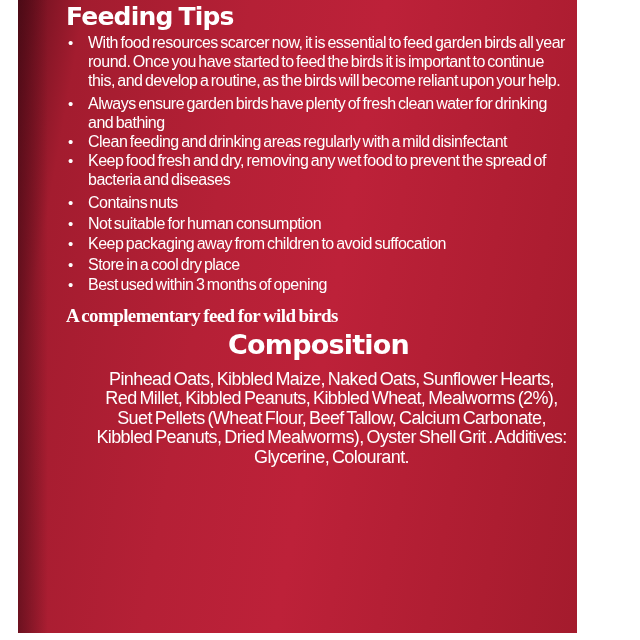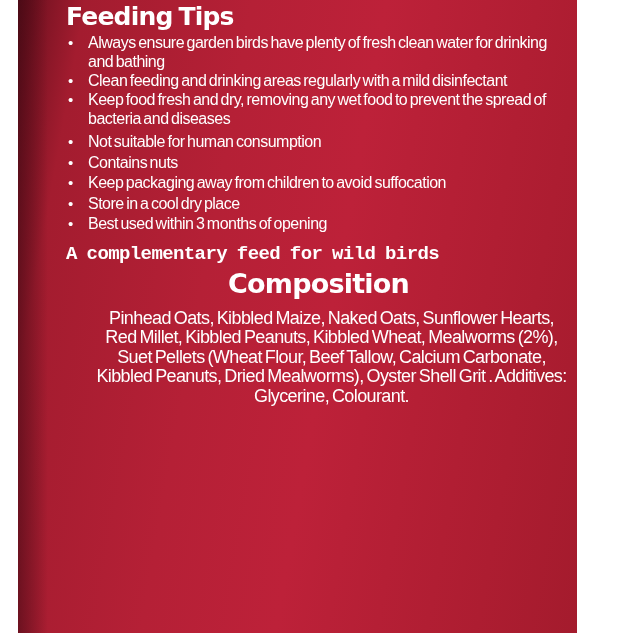--- a/index.html
+++ b/index.html
@@ -73,21 +73,21 @@
     left: 2px;
     top: 0;
     font-size: 15px;
   }
   .section-storage ul.bullets li {
     line-height: 19.5px;
     margin-bottom: 1px;
   }
   .note {
     margin: 9px 0 2px 0;
-    font-family: Liberation Mono, monospace;
+    font-family: Liberation Serif, serif;
     font-weight: bold;
     font-size: 19px;
     line-height: 23px;
     letter-spacing: -0.6px;
     word-spacing: -1px;
   }
   .comp-heading {
     margin: 2px 0 9px 0;
     font-family: "DejaVu Sans", sans-serif;
     font-weight: bold;
@@ -108,34 +108,37 @@
 </style>
 </head>
 <body>
 
 <div class="page">
   <div class="panel">
 
 
     <section class="section-feeding-tips">
       <h2 class="heading">Feeding Tips</h2>
+      <ul class="bullets">
+          <li>With food resources scarcer now, it is essential to feed garden birds all year round. Once you have started to feed the birds it is important to continue this, and develop a routine, as the birds will become reliant upon your help.</li>
+        </ul>
     </section>
 
     <section class="section-hygiene">
       <ul class="bullets">
           <li>Always ensure garden birds have plenty of fresh clean water for drinking and bathing</li>
           <li>Clean feeding and drinking areas regularly with a mild disinfectant</li>
           <li>Keep food fresh and dry, removing any wet food to prevent the spread of bacteria and diseases</li>
         </ul>
     </section>
 
     <section class="section-storage">
       <ul class="bullets">
+          <li>Contains nuts</li>
           <li>Not suitable for human consumption</li>
-          <li>Contains nuts</li>
           <li>Keep packaging away from children to avoid suffocation</li>
           <li>Store in a cool dry place</li>
           <li>Best used within 3 months of opening</li>
         </ul>
     </section>
 
     <p class="note">A complementary feed for wild birds</p>
 
     <h2 class="comp-heading">Composition</h2>
     <p class="comp-text">Pinhead Oats, Kibbled Maize, Naked Oats, Sunflower Hearts, Red Millet, Kibbled Peanuts, Kibbled Wheat, Mealworms (2%), Suet Pellets (Wheat Flour, Beef Tallow, Calcium Carbonate, Kibbled Peanuts, Dried Mealworms), Oyster Shell Grit . Additives: Glycerine, Colourant.</p>

